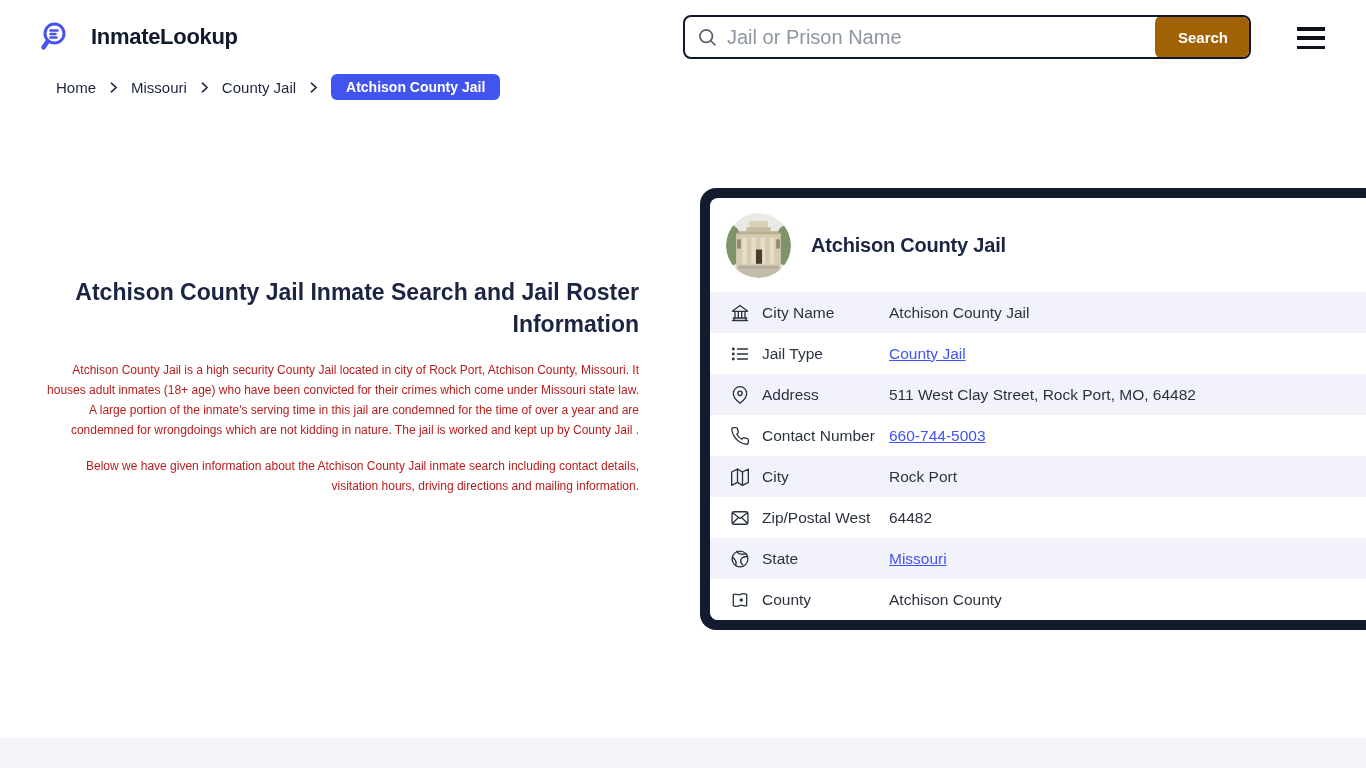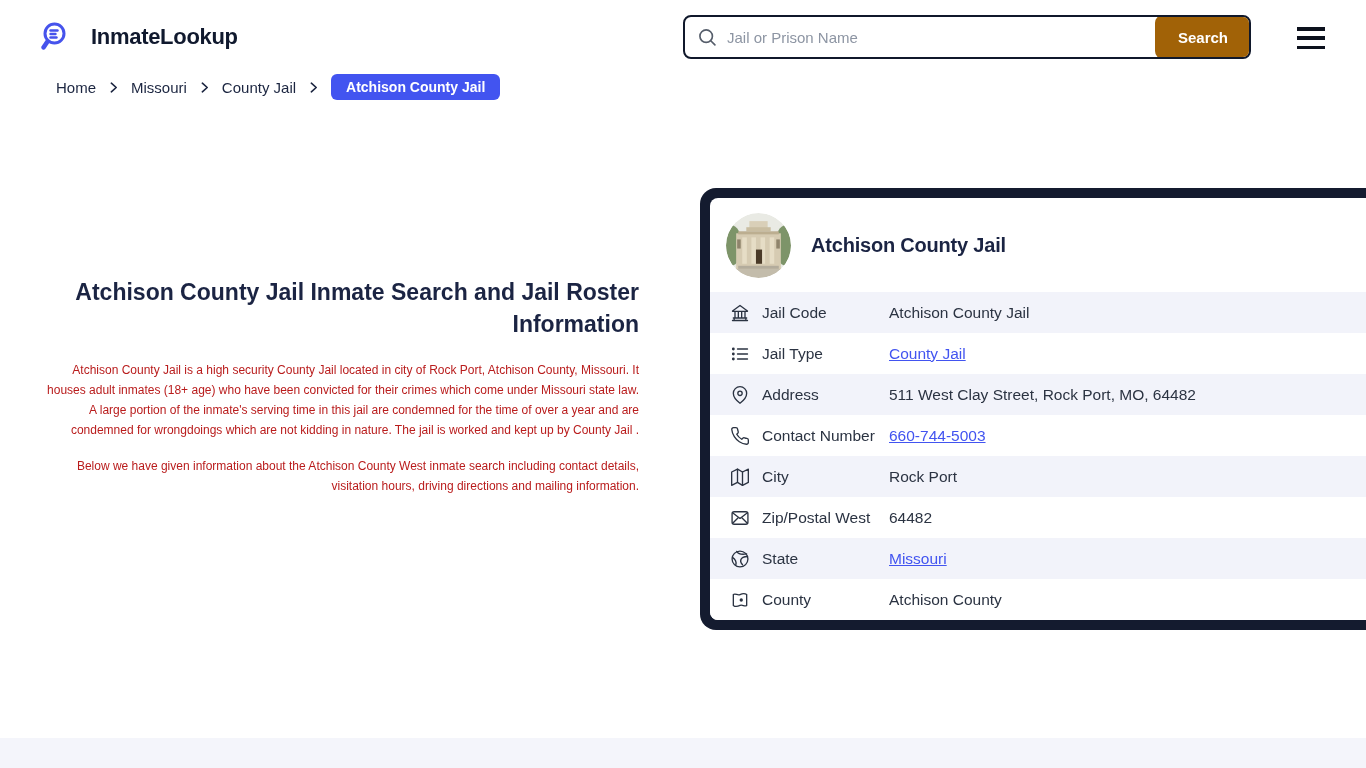--- a/index.html
+++ b/index.html
@@ -10,21 +10,21 @@
   
   .logo { position:absolute; left:40px; top:20px; display:flex; align-items:center; gap:17px; cursor:pointer; }
   .logo svg { width:34px; height:34px; }
   .brand-name { font-size:22px; font-weight:700; color:#10192e; letter-spacing:-0.3px; }
 
   .searchbar { position:absolute; left:683px; top:15px; width:568px; height:44px;
     border:2px solid #10182b; border-radius:8px; background:#fff;
     display:flex; align-items:center; overflow:hidden; }
   .searchbar .s-icon { margin-left:12px; flex:0 0 auto; width:20px; height:20px; }
   .searchbar input { flex:1 1 auto; border:none; outline:none; height:100%;
-    padding:0 10px; font-size:15px; color:#15803d; font-family:"Liberation Sans", sans-serif; }
+    padding:0 10px; font-size:20px; color:#15803d; font-family:"Liberation Sans", sans-serif; }
   .searchbar input::placeholder { color:#8d95a3; }
   .searchbar button { flex:0 0 auto; width:96px; height:44px; margin:-2px -2px -2px 0;
     background:#a16207; color:#fff; border:none; border-radius:8px;
     font-size:15px; font-weight:700; cursor:pointer; font-family:"Liberation Sans", sans-serif; }
 
   .hamburger { position:absolute; left:1297px; top:27px; width:28px; height:22px;
     display:flex; flex-direction:column; justify-content:space-between; cursor:pointer; }
   .hamburger span { display:block; width:28px; height:3.5px; background:#0c111d; }
 
   
@@ -112,21 +112,21 @@
       <svg class="oicon" viewBox="0 0 24 24" width="13" height="13" style="stroke:#1b2540; stroke-width:3;">
           <polyline points="8 4 17 12 8 20"></polyline>
         </svg>
     </span>
     <span class="badge">Atchison County Jail</span>
   </nav>
 
   <section class="left-col">
     <h1>Atchison County Jail Inmate Search and Jail Roster Information</h1>
     <p>Atchison County Jail is a high security County Jail located in city of Rock Port, Atchison County, Missouri. It houses adult inmates (18+ age) who have been convicted for their crimes which come under Missouri state law. A large portion of the inmate's serving time in this jail are condemned for the time of over a year and are condemned for wrongdoings which are not kidding in nature. The jail is worked and kept up by County Jail .</p>
-    <p>Below we have given information about the Atchison County West inmate search including contact details, visitation hours, driving directions and mailing information.</p>
+    <p>Below we have given information about the Atchison County Jail inmate search including contact details, visitation hours, driving directions and mailing information.</p>
   </section>
 
   <aside class="card">
     <div class="card-inner">
       <div class="card-head">
         <div class="jail-photo">
           <svg viewBox="0 0 64 64">
             <defs>
                 <clipPath id="cp">
                   <circle cx="32" cy="32" r="32"></circle>
@@ -154,21 +154,21 @@
         </div>
         <h2 class="card-title">Atchison County Jail</h2>
       </div>
 
       <div class="rows">
 
         <div class="row">
           <svg class="r-icon oicon" viewBox="0 0 24 24">
             <path d="M3 21h18M5 21v-3M19 21v-3M4 18h16M6 18v-8M10 18v-8M14 18v-8M18 18v-8M3 10h18M3 9.5L12 3l9 6.5"></path>
           </svg>
-          <span class="r-label">Jail Code</span>
+          <span class="r-label">City Name</span>
           <span class="r-value">Atchison County Jail</span>
         </div>
 
         <div class="row">
           <svg class="r-icon oicon" viewBox="0 0 24 24">
             <line x1="9" y1="6" x2="21" y2="6"></line>
               <line x1="9" y1="12" x2="21" y2="12"></line>
               <line x1="9" y1="18" x2="21" y2="18"></line>
             <circle cx="4" cy="6" r="0.9" fill="#2b3342"></circle>
               <circle cx="4" cy="12" r="0.9" fill="#2b3342"></circle>

